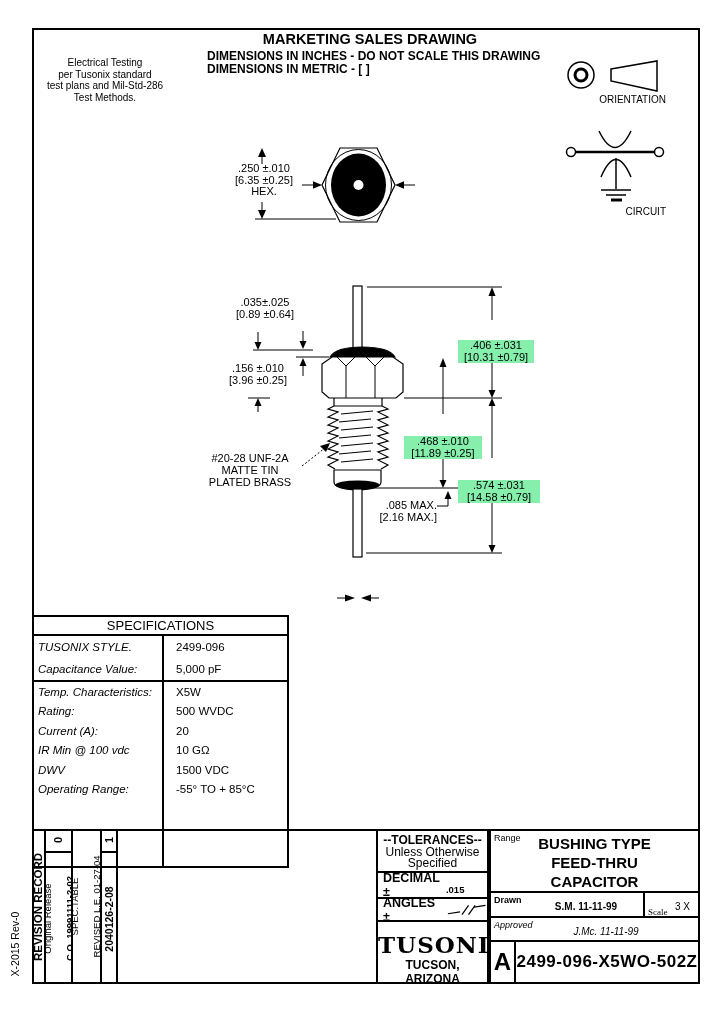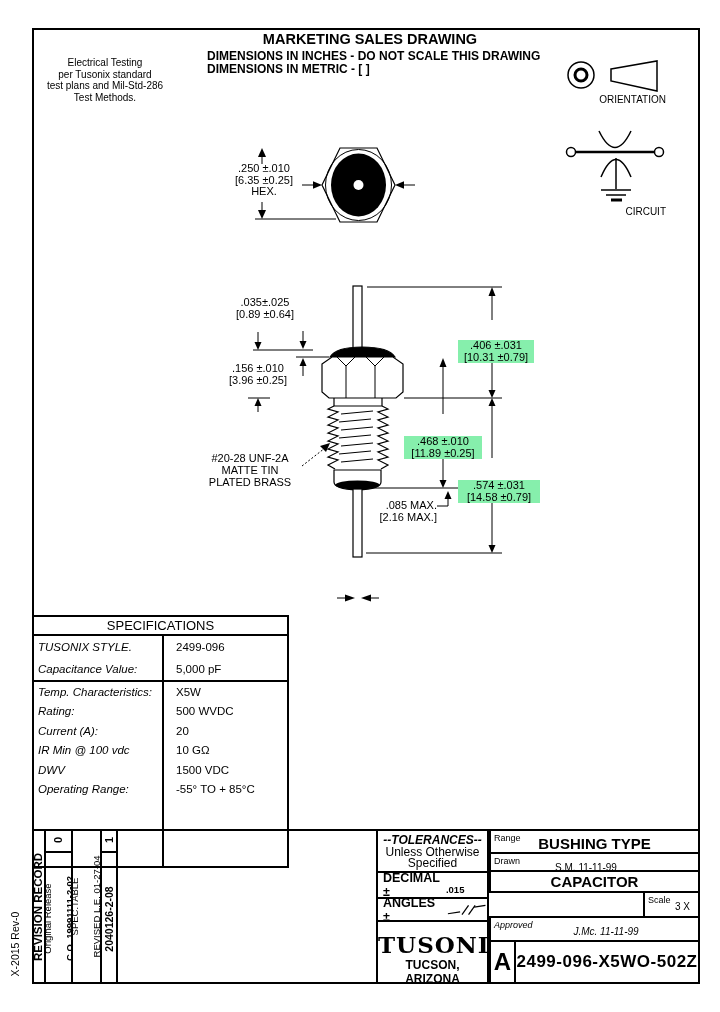--- a/index.html
+++ b/index.html
@@ -253,21 +253,21 @@
   </div>
   <div class="vwrap" style="left:101px;top:853px;width:15px;height:131px;">
     <div class="b" style="width:131px;font-size:10.5px;">2040126-2-08</div>
   </div>
 
   <div class="vwrap" style="left:2px;top:878px;width:26px;height:132px;">
     <div style="width:132px;font-size:10.5px;">X-2015 Rev-0</div>
   </div>
 
   <div class="abs box ctr" style="left:376px;top:829px;width:113px;height:44px;">
-    <div class="b tol-hdr" style="margin-top:3px;font-style:italic;">--TOLERANCES--</div>
+    <div class="b tol-hdr" style="margin-top:3px;">--TOLERANCES--</div>
     <div class="tol-hdr" style="line-height:11px;">Unless Otherwise</div>
     <div class="tol-hdr" style="line-height:11px;">Specified</div>
   </div>
   <div class="abs box" style="left:376px;top:871px;width:113px;height:28px;display:flex;align-items:center;padding-left:5px;">
     <span class="b" style="font-size:12.5px;">DECIMAL ±</span>
     <span style="font-size:9.5px;font-weight:bold;margin-left:3px;margin-top:20px;">.015 [0.38]</span>
   </div>
   <div class="abs box" style="left:376px;top:897px;width:113px;height:25px;display:flex;align-items:center;padding-left:5px;">
     <span class="b" style="font-size:12.5px;">ANGLES ±</span>
     <svg width="44" height="14" viewBox="0 0 44 14" style="margin-left:4px;">
@@ -283,26 +283,26 @@
     <div class="b" style="font-family:'DejaVu Serif',serif;font-size:23px;letter-spacing:1px;margin-top:9px;">TUSONIX</div>
     <div class="b" style="font-size:12px;">TUCSON, ARIZONA</div>
   </div>
 
   <div class="abs box" style="left:489px;top:829px;width:211px;height:64px;">
     <div class="smalllbl" style="position:absolute;left:3px;top:2px;">Range</div>
     <div class="b ctr ml" style="position:absolute;left:0;right:0;top:3px;font-size:15px;line-height:19px;">BUSHING TYPE
 FEED-THRU
 CAPACITOR</div>
   </div>
-  <div class="abs box" style="left:489px;top:852px;width:211px;height:20px;">
+  <div class="abs box" style="left:489px;top:891px;width:211px;height:27px;font-weight:bold;">
     <div class="smalllbl" style="position:absolute;left:3px;top:2px;">Drawn</div>
     <div style="position:absolute;left:40px;top:8px;width:110px;text-align:center;font-size:10px;">S.M. 11-11-99</div>
   </div>
   <div class="abs box" style="left:643px;top:891px;width:57px;height:27px;">
-    <span class="smalllbl" style="position:absolute;left:3px;top:2px;">Scale</span>
+    <span class="smalllbl" style="position:absolute;left:3px;top:14px;font-family:Liberation Serif, serif;">Scale</span>
     <span style="position:absolute;left:30px;top:8px;font-size:10px;">3 X</span>
   </div>
   <div class="abs box" style="left:489px;top:916px;width:211px;height:26px;font-style:italic;">
     <div class="smalllbl" style="position:absolute;left:3px;top:2px;">Approved</div>
     <div style="position:absolute;left:60px;top:8px;width:110px;text-align:center;font-size:10px;">J.Mc. 11-11-99</div>
   </div>
   <div class="abs box" style="left:489px;top:940px;width:27px;height:44px;display:flex;align-items:center;justify-content:center;">
     <span class="b" style="font-size:24px;">A</span>
   </div>
   <div class="abs box" style="left:514px;top:940px;width:186px;height:44px;display:flex;align-items:center;justify-content:center;">

